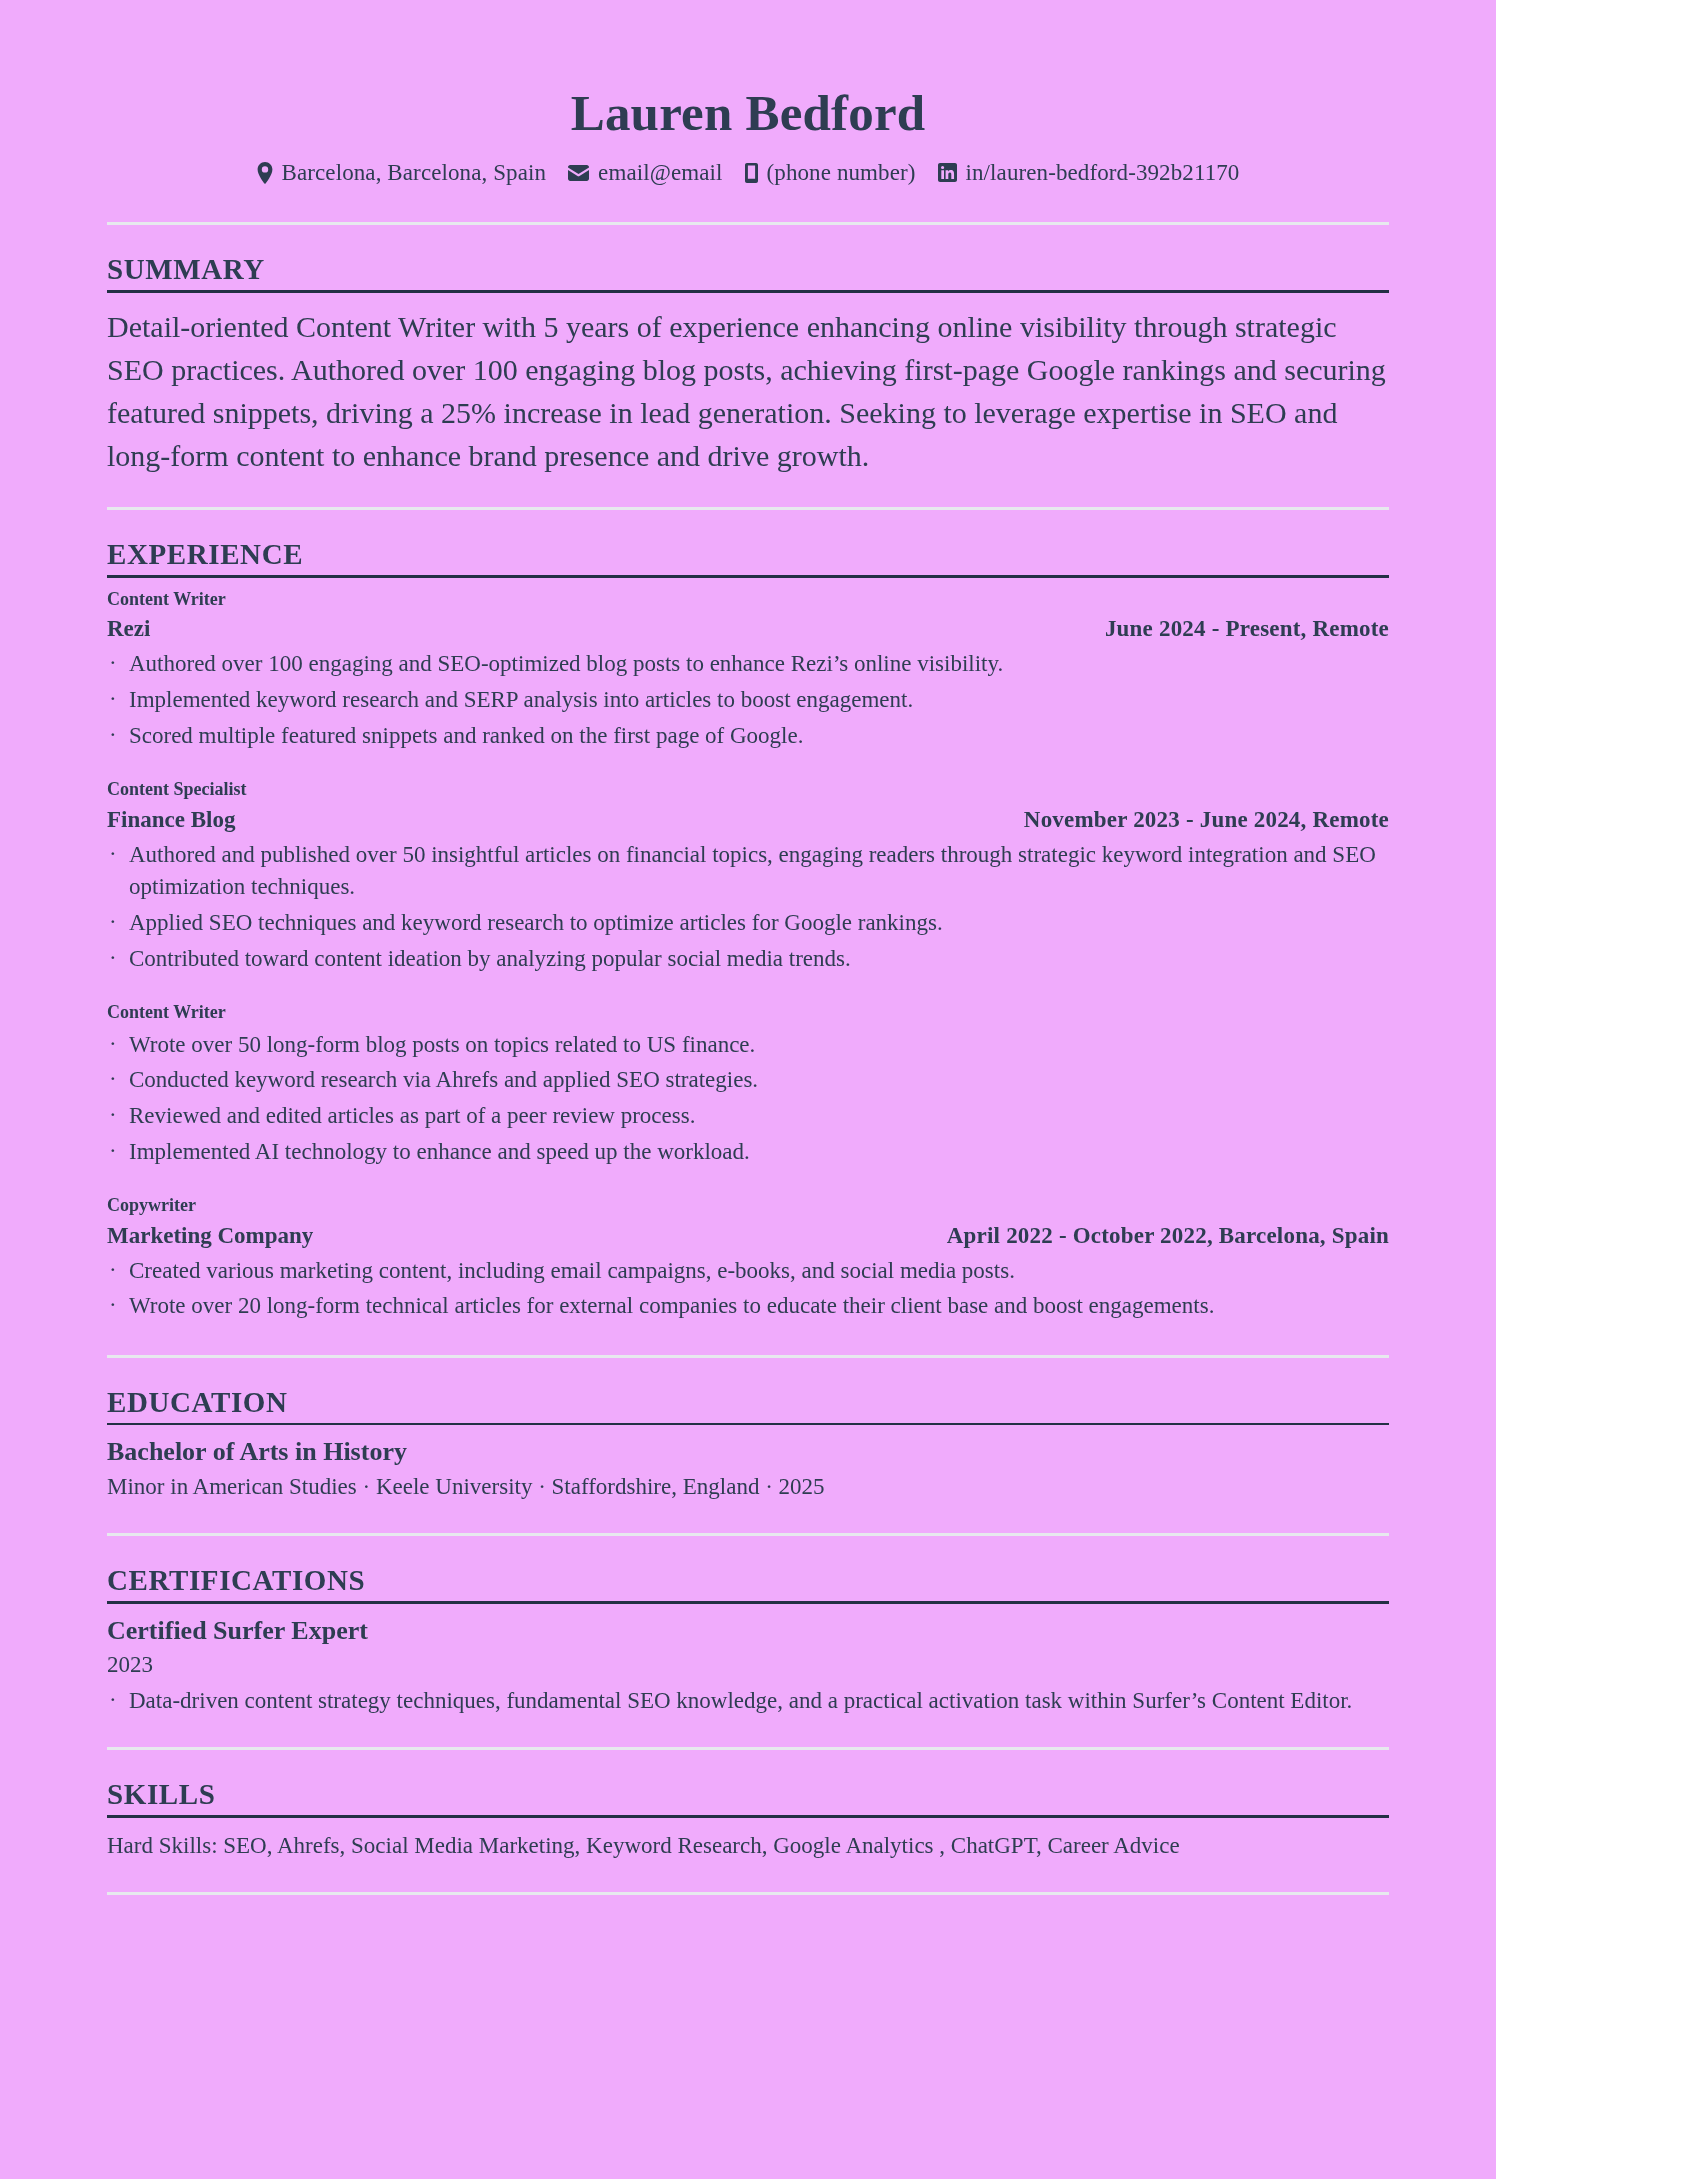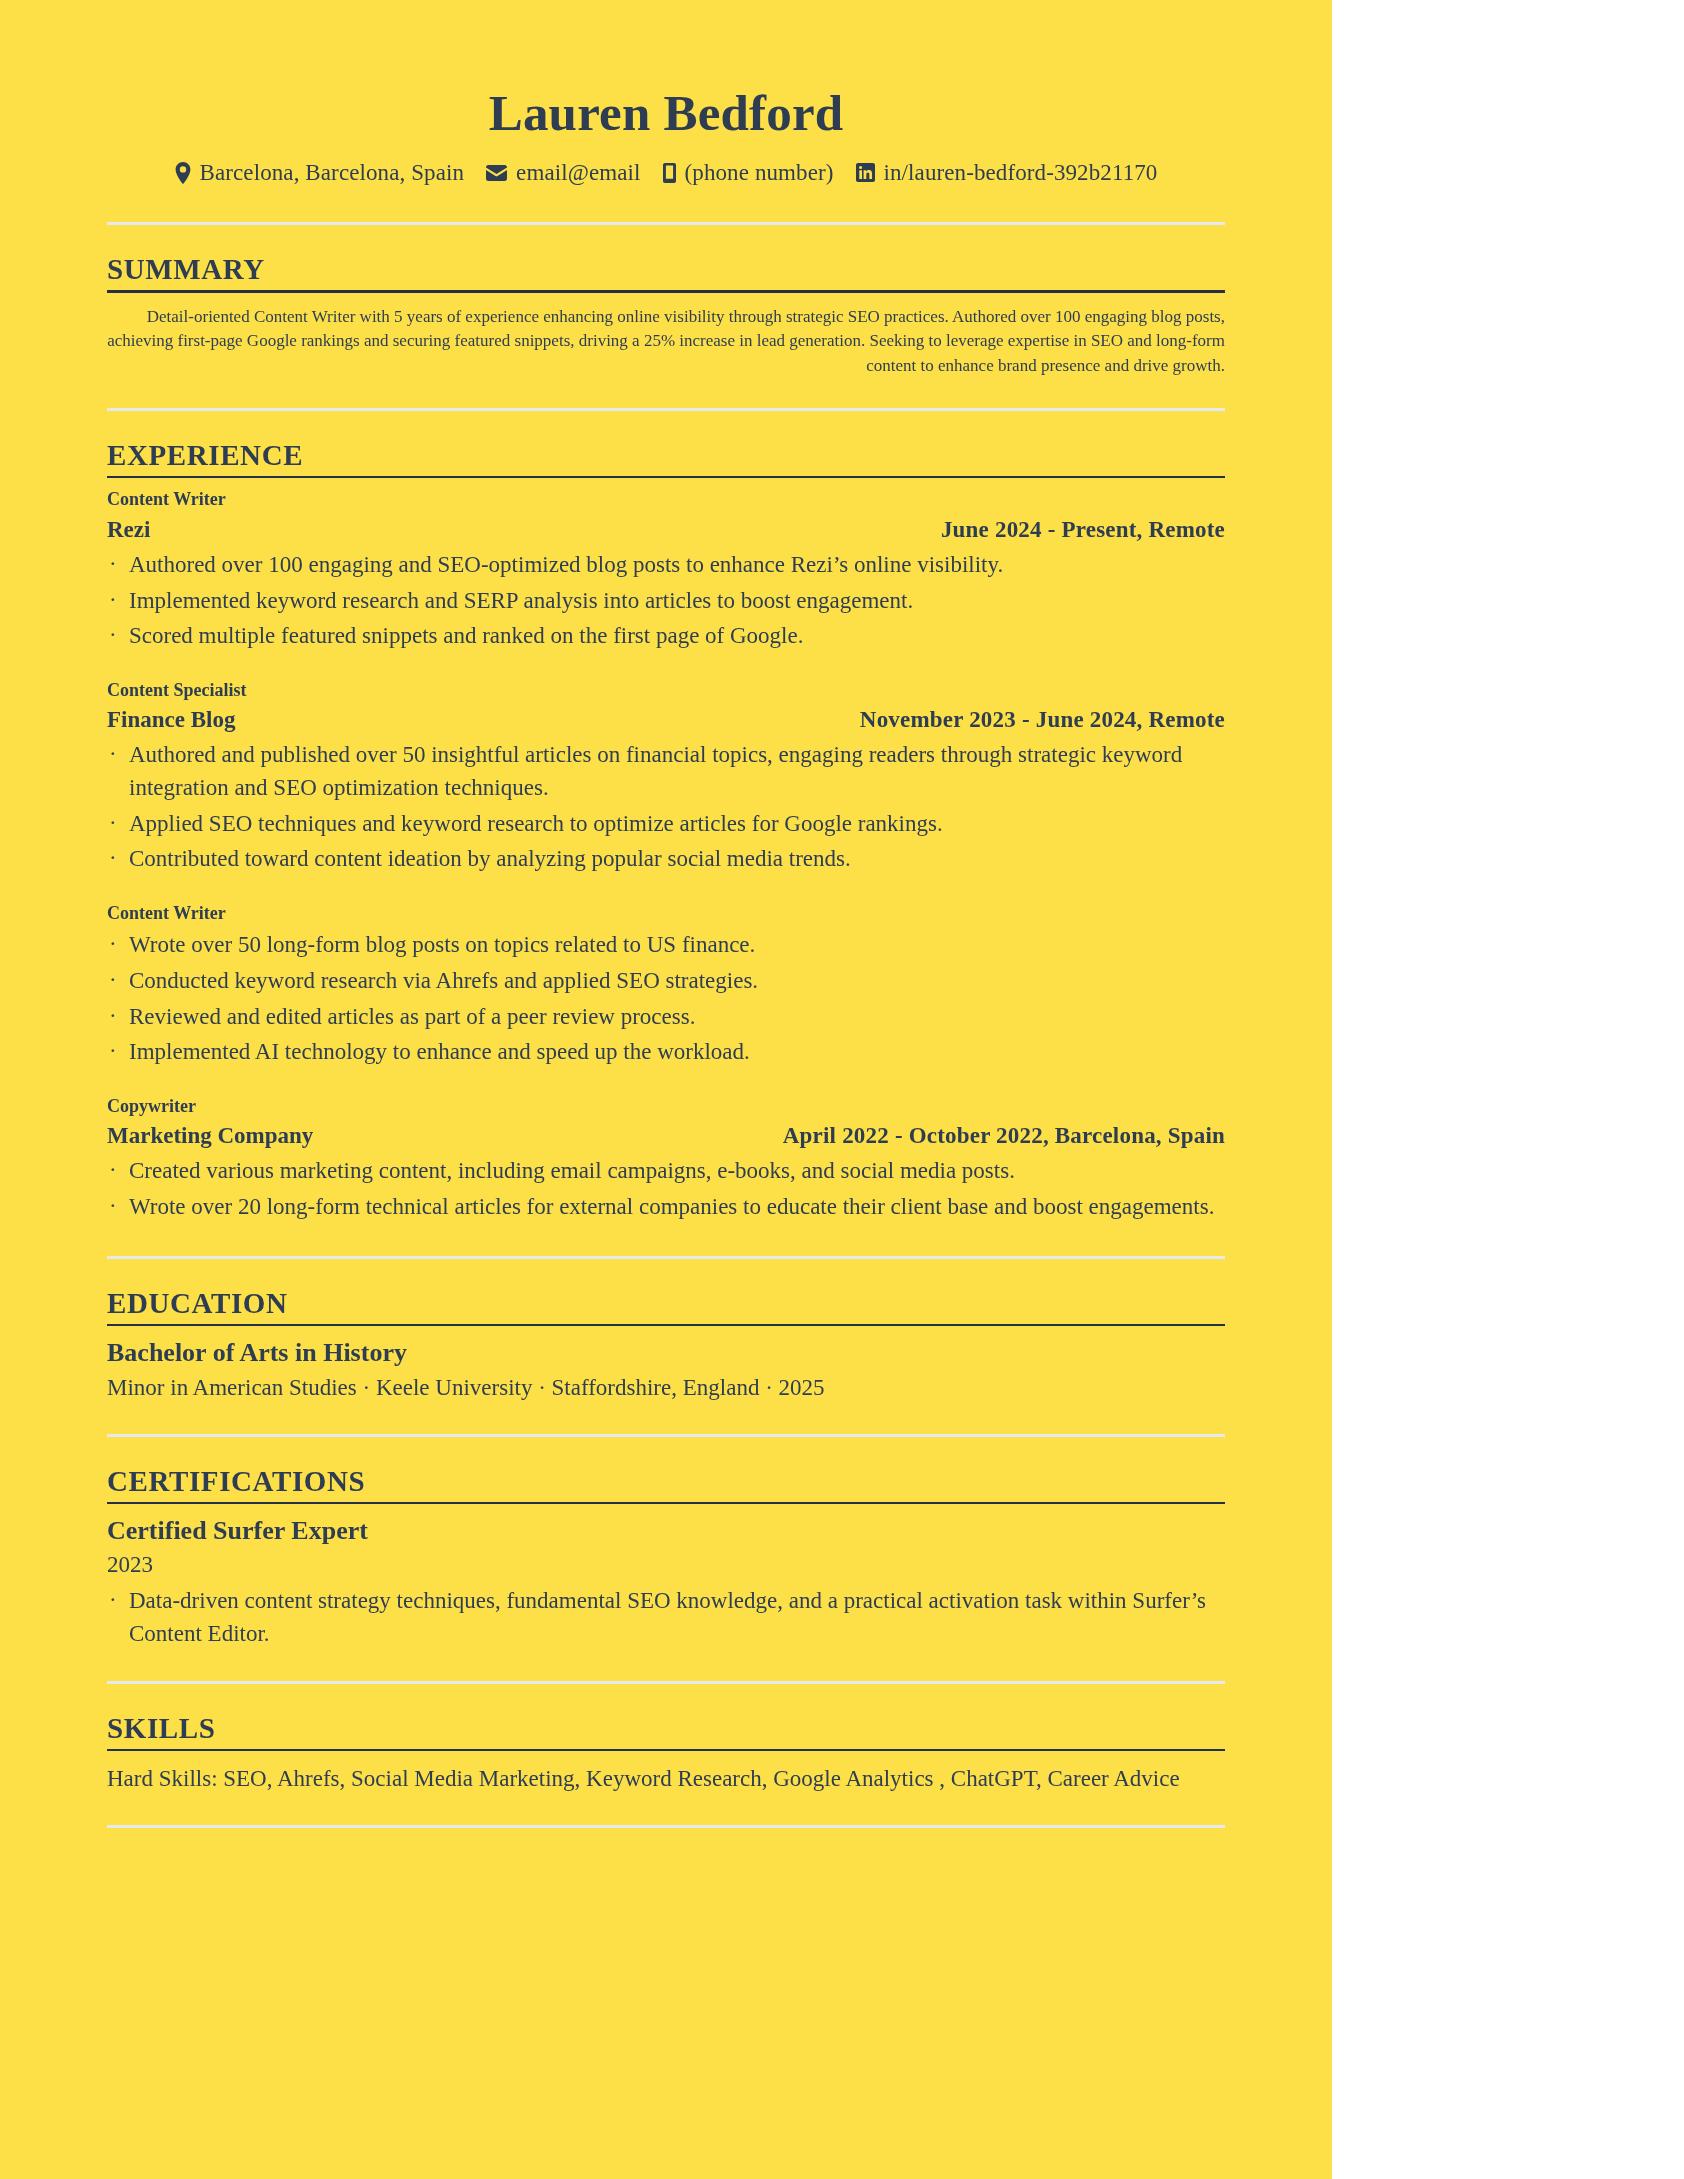--- a/index.html
+++ b/index.html
@@ -9,23 +9,23 @@
     background: #ffffff;
   }
 
   body {
     font-family: "Liberation Serif", "DejaVu Serif", serif;
     color: #2e3d52;
     -webkit-font-smoothing: antialiased;
   }
 
   .page {
-    width: 1332px;
+    width: 1496px;
     min-height: 2179px;
-    background: #fde047;
+    background: #f0abfc;
     padding: 61px 107px 0 107px;
     position: relative;
   }
 
   
   .header { text-align: center; padding-top: 22px; }
 
   .full-name {
     font-size: 51px;
     font-weight: bold;
@@ -88,25 +88,24 @@
   .rule-dark {
     height: 2.4px;
     background: #233045;
     margin-bottom: 10px;
   }
 
   .section-body { padding-bottom: 30px; }
 
   
   .para {
-    font-size: 17px;
+    font-size: 30px;
     line-height: 1.44;
     color: #2e3d52;
     padding-top: 2px;
-    text-align: right;
   }
 
   
   .entry { margin-bottom: 26px; }
   .entry:last-child { margin-bottom: 2px; }
 
   .entry-title {
     font-size: 18px;
     font-weight: bold;
     line-height: 1.3;

